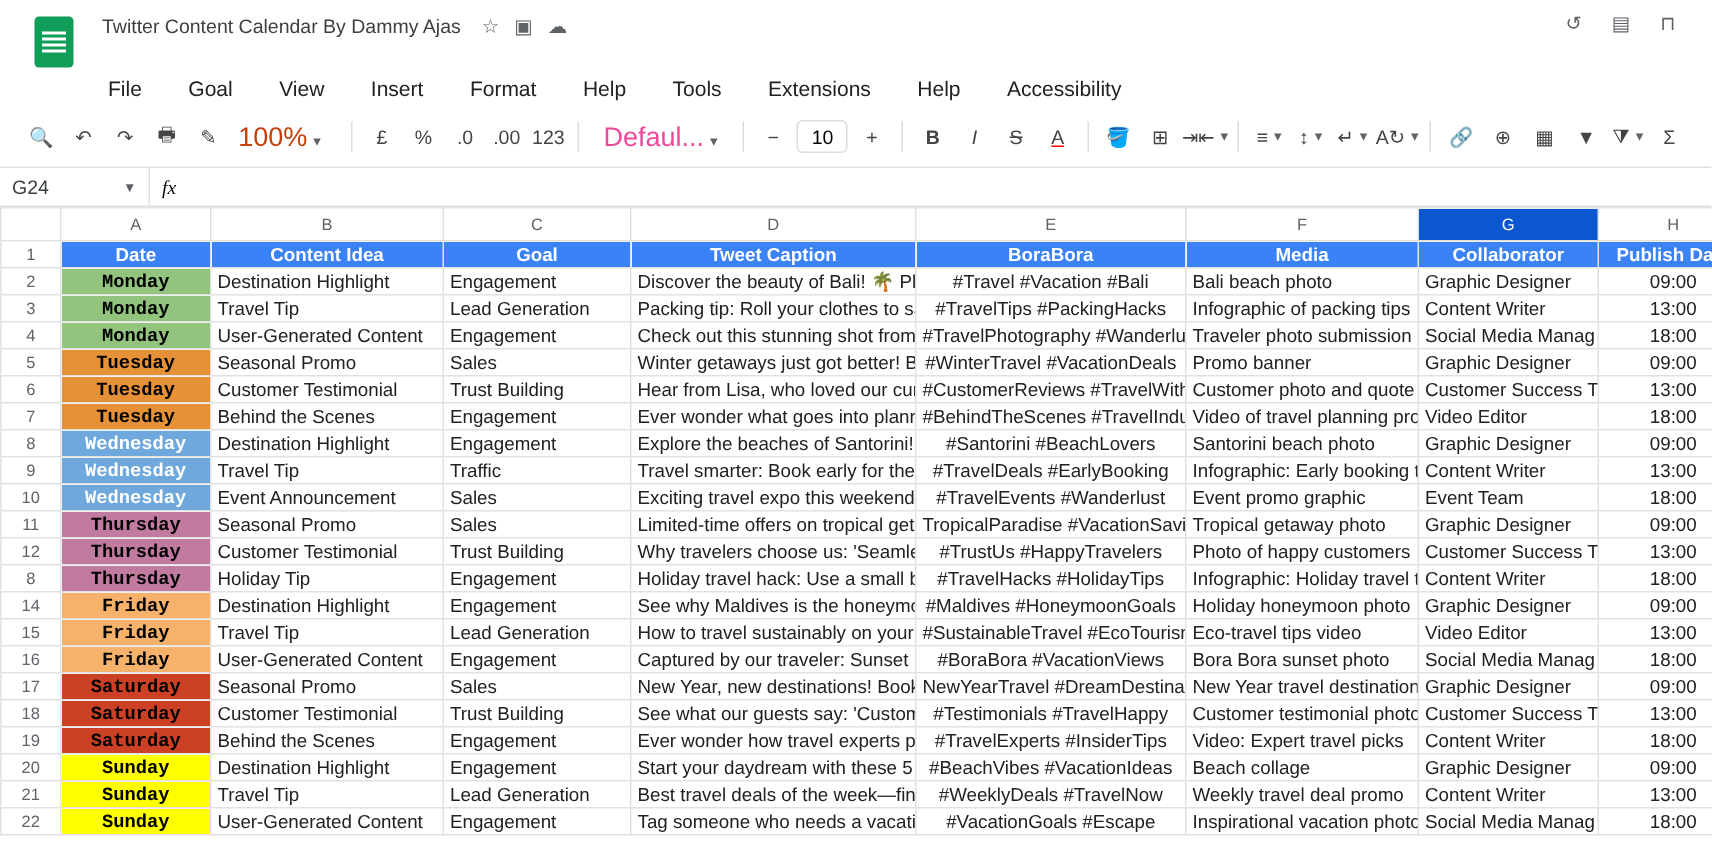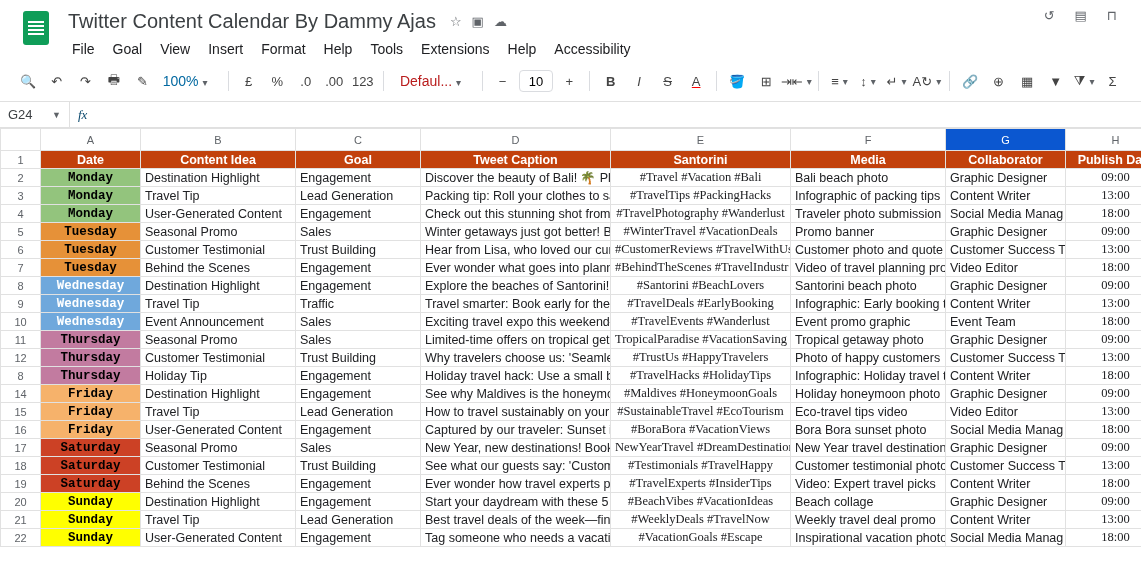--- a/index.html
+++ b/index.html
@@ -4,47 +4,47 @@
 <style>
 * { margin: 0; padding: 0; box-sizing: border-box; }
 body { font-family: Arial, sans-serif; font-size: 13px; color: #202124; background: #fff; overflow: hidden; }
 
 .header { padding: 8px 16px 0 16px; display: flex; align-items: flex-start; }
 .logo-wrap { width: 40px; height: 40px; display: flex; align-items: center; justify-content: center; margin-right: 8px; }
 .logo { width: 26px; height: 34px; background: #0f9d58; border-radius: 3px; position: relative; }
 .logo::before { content: ''; position: absolute; left: 5px; top: 10px; width: 16px; height: 2px; background: #fff; box-shadow: 0 4px 0 #fff, 0 8px 0 #fff, 0 12px 0 #fff; }
 .title-area { flex: 1; }
 .title-row { display: flex; align-items: center; gap: 10px; }
-.doc-title { font-size: 20px; color: #3c4043; padding: 2px 4px; }
+.doc-title { font-size: 13px; color: #3c4043; padding: 2px 4px; }
 .title-icon { color: #5f6368; cursor: pointer; }
-.menubar { display: flex; gap: 2px; margin-top: 2px; }
+.menubar { display: flex; gap: 15px; margin-top: 20px; }
 .menu-item { padding: 4px 8px; font-size: 14px; color: #202124; cursor: pointer; border-radius: 4px; }
 .header-right { display: flex; align-items: center; gap: 20px; padding-right: 8px; color: #5f6368; }
 
 .toolbar { display: flex; align-items: center; padding: 6px 16px; gap: 4px; border-bottom: 1px solid #e0e0e0; }
 .tb-btn { width: 28px; height: 28px; display: flex; align-items: center; justify-content: center; color: #444; cursor: pointer; border-radius: 4px; }
 .tb-sep { width: 1px; height: 20px; background: #dadce0; margin: 0 4px; }
-.zoom { font-size: 14px; color: #0369a1; padding: 0 12px 0 4px; cursor: pointer; }
-.font-name { font-size: 14px; color: #b91c1c; padding: 0 20px 0 8px; cursor: pointer; min-width: 70px; }
+.zoom { font-size: 18px; color: #c2410c; padding: 0 12px 0 4px; cursor: pointer; }
+.font-name { font-size: 18px; color: #ec4899; padding: 0 20px 0 8px; cursor: pointer; min-width: 70px; }
 .font-size-box { border: 1px solid #dadce0; border-radius: 4px; width: 34px; height: 22px; text-align: center; font-size: 13px; }
 .dd::after { content: '▾'; font-size: 10px; margin-left: 4px; color: #5f6368; }
 
 .namebox-row { display: flex; align-items: center; border-bottom: 1px solid #e0e0e0; height: 26px; }
-.namebox { width: 70px; padding: 0 8px; font-size: 13px; color: #3c4043; border-right: 1px solid #e0e0e0; height: 100%; display: flex; align-items: center; }
+.namebox { width: 100px; padding: 0 8px; font-size: 13px; color: #3c4043; border-right: 1px solid #e0e0e0; height: 100%; display: flex; align-items: center; }
 .namebox .dd-arrow { margin-left: auto; font-size: 9px; color: #5f6368; }
-.fx { padding: 0 8px; font-style: italic; color: #0c4a6e; font-family: serif; }
+.fx { padding: 0 8px; font-style: italic; color: #000000; font-family: serif; }
 
 .grid-wrap { overflow: auto; height: calc(575px - 140px); }
 table { border-collapse: collapse; width: 100%; table-layout: fixed; }
 th, td { border: 1px solid #e1e1e1; font-size: 12.5px; height: 18px; padding: 1px 4px; white-space: nowrap; overflow: hidden; text-align: left; }
 .col-hdr { background: #fff; text-align: center; font-weight: normal; color: #5f6368; font-size: 11px; height: 22px; }
 .row-hdr { background: #fff; text-align: center; font-weight: normal; color: #5f6368; font-size: 11px; width: 40px; }
-.table-header-row td { background: #c2410c; color: #fff; font-weight: bold; text-align: center; }
+.table-header-row td { background: #3b82f6; color: #fff; font-weight: bold; text-align: center; }
 .day-cell { text-align: center; font-weight: bold; font-family: Liberation Mono, monospace; }
-.center { text-align: center; font-family: Liberation Serif, serif; }
+.center { text-align: center; }
 
 .c-A { width: 100px; }
 .c-B { width: 155px; }
 .c-C { width: 125px; }
 .c-D { width: 190px; }
 .c-E { width: 180px; }
 .c-F { width: 155px; }
 .c-G { width: 120px; }
 .c-H { width: 100px; }
 
@@ -167,21 +167,21 @@
           <th class="col-hdr">H</th>
         </tr>
   </thead>
   <tbody id="grid-body">
         <tr class="table-header-row">
           <td class="row-hdr" style="background: rgb(255, 255, 255); color: rgb(95, 99, 104); font-weight: normal;">1</td>
           <td>Date</td>
           <td>Content Idea</td>
           <td>Goal</td>
           <td>Tweet Caption</td>
-          <td>Santorini</td>
+          <td>BoraBora</td>
           <td>Media</td>
           <td>Collaborator</td>
           <td>Publish Date</td>
         </tr>
         <tr>
           <td class="row-hdr">2</td>
           <td class="day-cell" style="background: rgb(147, 196, 125); color: rgb(0, 0, 0);">Monday</td>
           <td>Destination Highlight</td>
           <td>Engagement</td>
           <td>Discover the beauty of Bali! 🌴 Pla</td>

